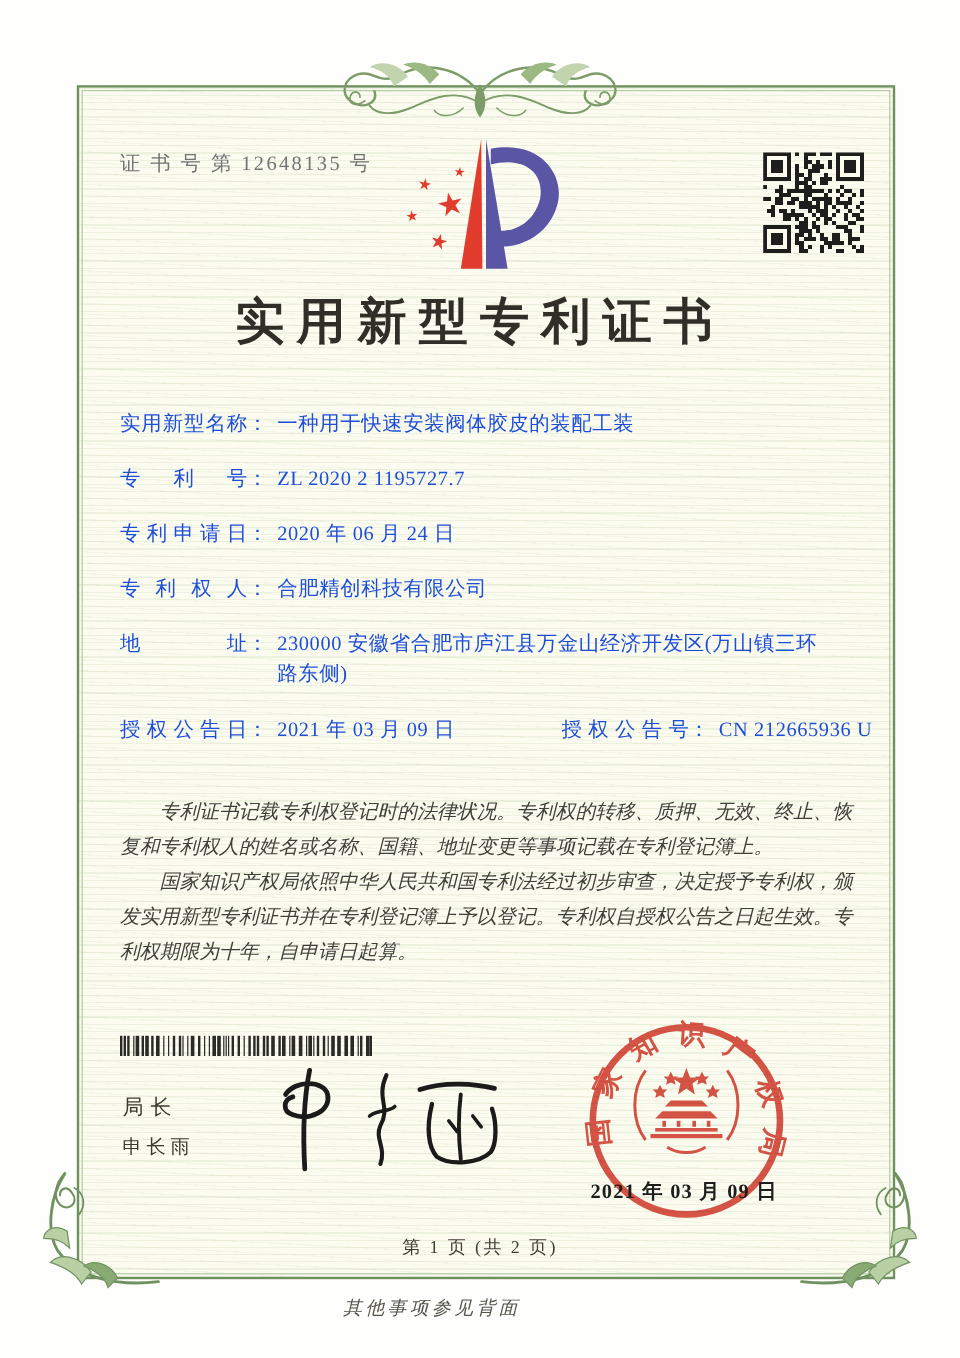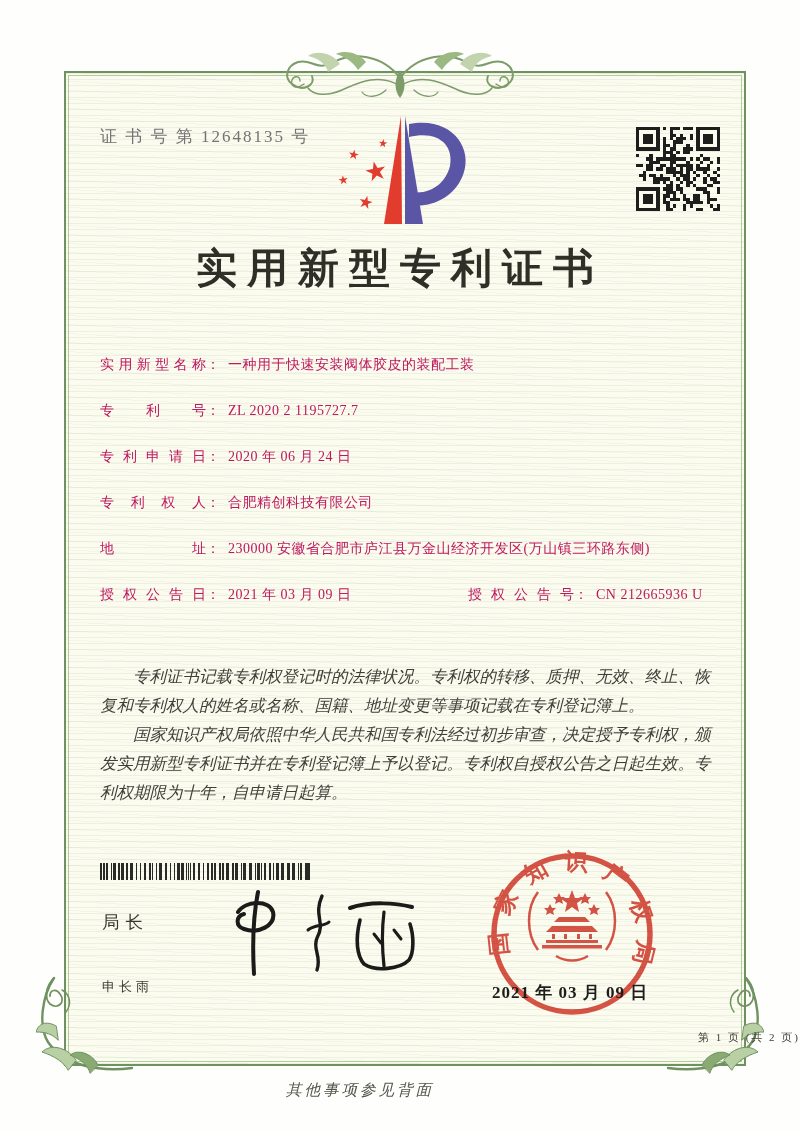--- a/index.html
+++ b/index.html
@@ -21,44 +21,44 @@
     border:1px solid #b2cba2;
   }
   .cert-no{position:absolute;left:100px;top:125px;font-size:17px;letter-spacing:2px;color:#737373;}
   .logo{position:absolute;left:330px;top:110px;width:148px;height:120px;}
   .qr{position:absolute;left:636px;top:127px;width:84px;height:84px;}
   .title{
     position:absolute;left:0;top:241px;width:800px;text-align:center;
     font-size:41px;font-weight:600;letter-spacing:10px;
     box-sizing:border-box;color:#2f2f28;
   }
-  .fields{position:absolute;left:100px;top:352px;width:616px;font-size:14px;color:#be185d;}
+  .fields{position:absolute;left:100px;top:340px;width:616px;font-size:17px;color:#1d4ed8;}
   .frow{margin-bottom:21px;line-height:25px;position:relative;}
   .flabel{display:inline-block;width:106px;text-align:justify;text-align-last:justify;vertical-align:top;}
   .fcolon{display:inline-block;vertical-align:top;margin-right:8px;}
   .fvalue{letter-spacing:0.5px;}
   .fvalue.wide{display:inline-block;width:452px;vertical-align:top;}
   .grant-right{position:absolute;left:368px;top:0;white-space:nowrap;}
   .paras{position:absolute;left:100px;top:662px;width:614px;font-size:16.5px;
     line-height:29px;color:#40403a;font-style:italic;}
   .paras p{margin:0;text-indent:33px;}
   .barcode{position:absolute;left:100px;top:863px;width:212px;height:17px;}
   .sig-title{position:absolute;left:102px;top:910px;font-size:17.5px;letter-spacing:6px;color:#3a3a31;}
-  .sig-name{position:absolute;left:102px;top:946px;font-size:13px;letter-spacing:4px;color:#3a3a31;margin-top:32px;}
+  .sig-name{position:absolute;left:102px;top:946px;font-size:16px;letter-spacing:4px;color:#3a3a31;}
   .signature{position:absolute;left:212px;top:876px;width:212px;height:118px;}
   .seal{position:absolute;left:486px;top:848px;width:172px;height:172px;mix-blend-mode:multiply;opacity:.93;}
   .sealring{fill:none;stroke:#d8483c;stroke-width:5.5;}
   .sealtext{font-size:23px;font-weight:bold;fill:#d8483c;letter-spacing:1px;
     font-family:"Liberation Serif","DejaVu Serif",serif;}
   .emblem{fill:#d8483c;stroke:none;}
   .emblem-line{fill:none;stroke:#d8483c;stroke-width:2.5;}
   .seal-date{position:absolute;left:492px;top:981px;width:170px;font-size:17px;font-weight:600;
     color:#1d1d1b;letter-spacing:1px;}
-  .page-footer{position:absolute;left:0;top:1030px;width:800px;text-align:right;
-    font-size:11px;letter-spacing:2px;color:#3e3e35;}
+  .page-footer{position:absolute;left:0;top:1030px;width:800px;text-align:center;
+    font-size:15px;letter-spacing:2px;color:#3e3e35;}
   .back-note{position:absolute;left:0;top:1080px;width:720px;text-align:center;
     font-size:15.5px;letter-spacing:3px;color:#54544a;font-style:italic;}
   .orn-top{position:absolute;left:282px;top:44px;width:236px;height:62px;}
   .flourish{position:absolute;width:100px;height:106px;}
   .flourish.bl{left:36px;top:968px;}
   .flourish.br{left:664px;top:968px;transform:scaleX(-1);}
   .logo-star{position:absolute;color:#e23c2e;line-height:1;
     font-family:"DejaVu Sans",sans-serif;}
 </style>
 </head>

